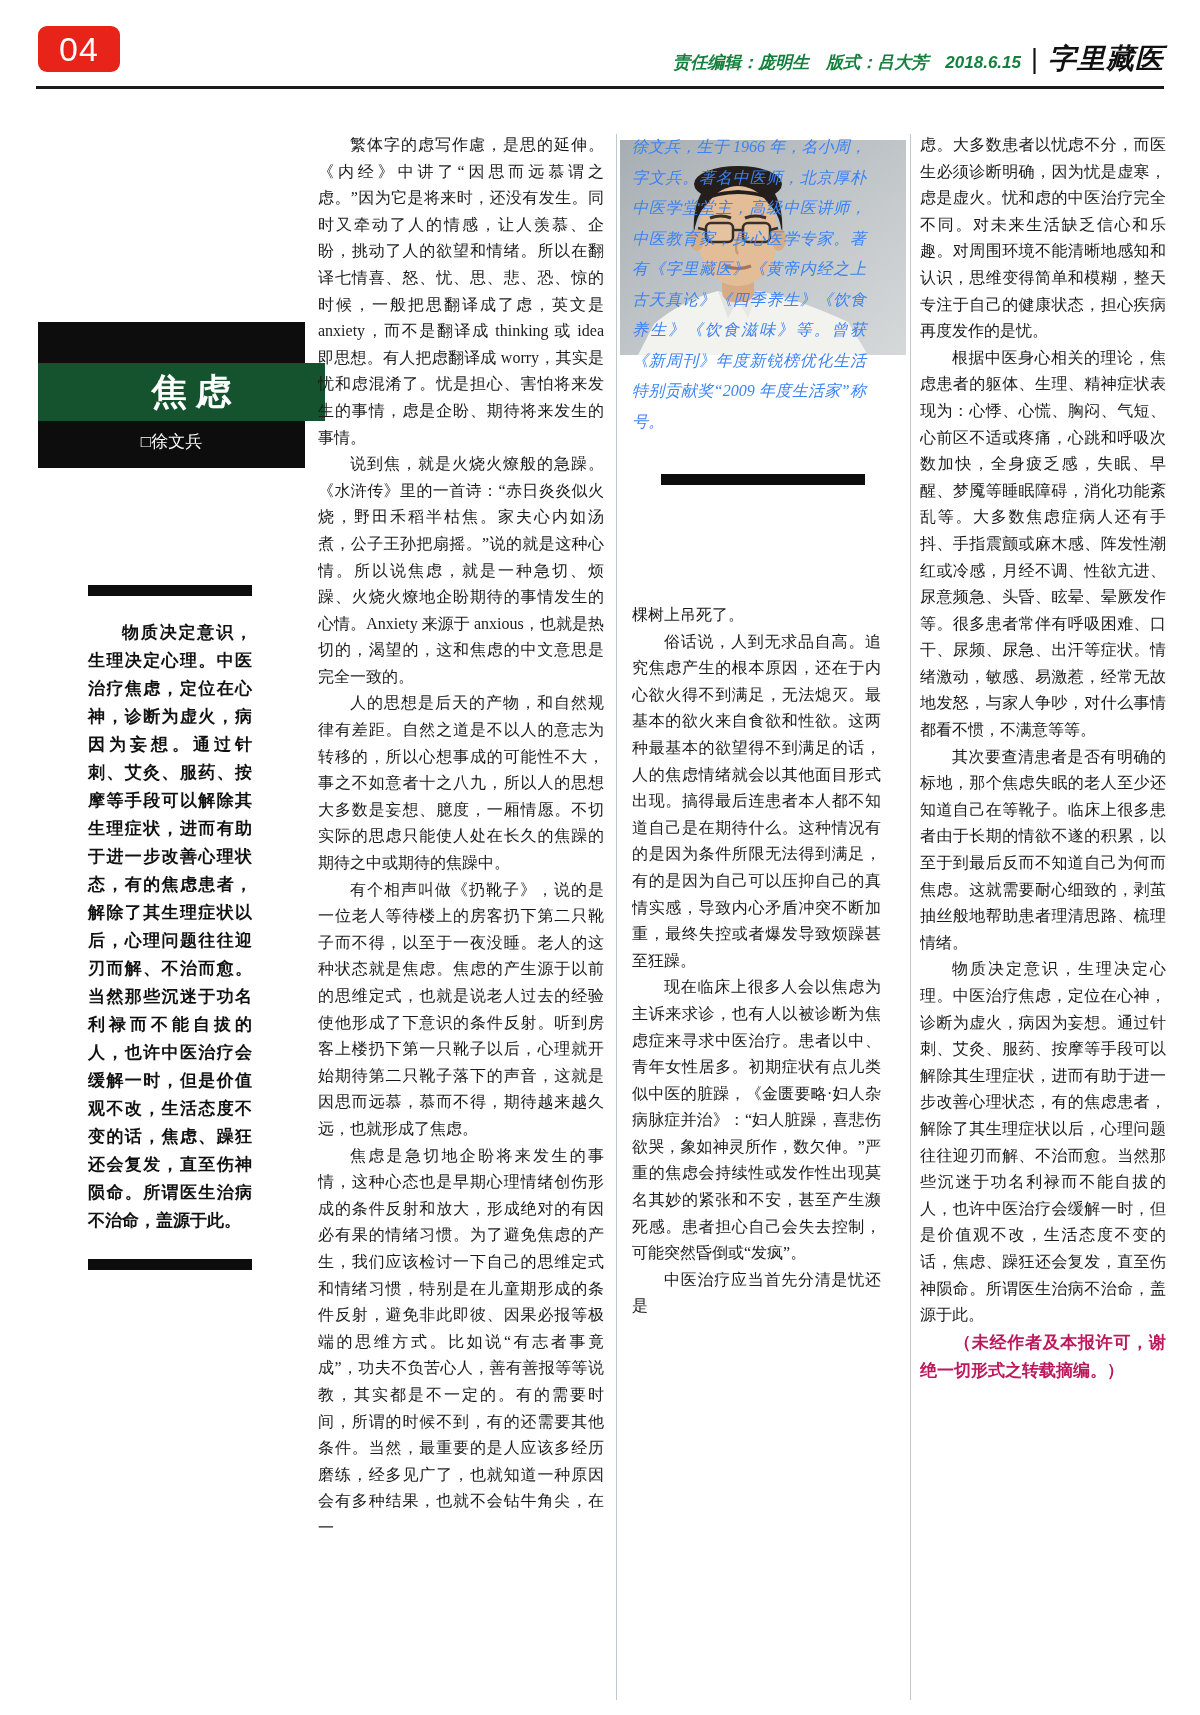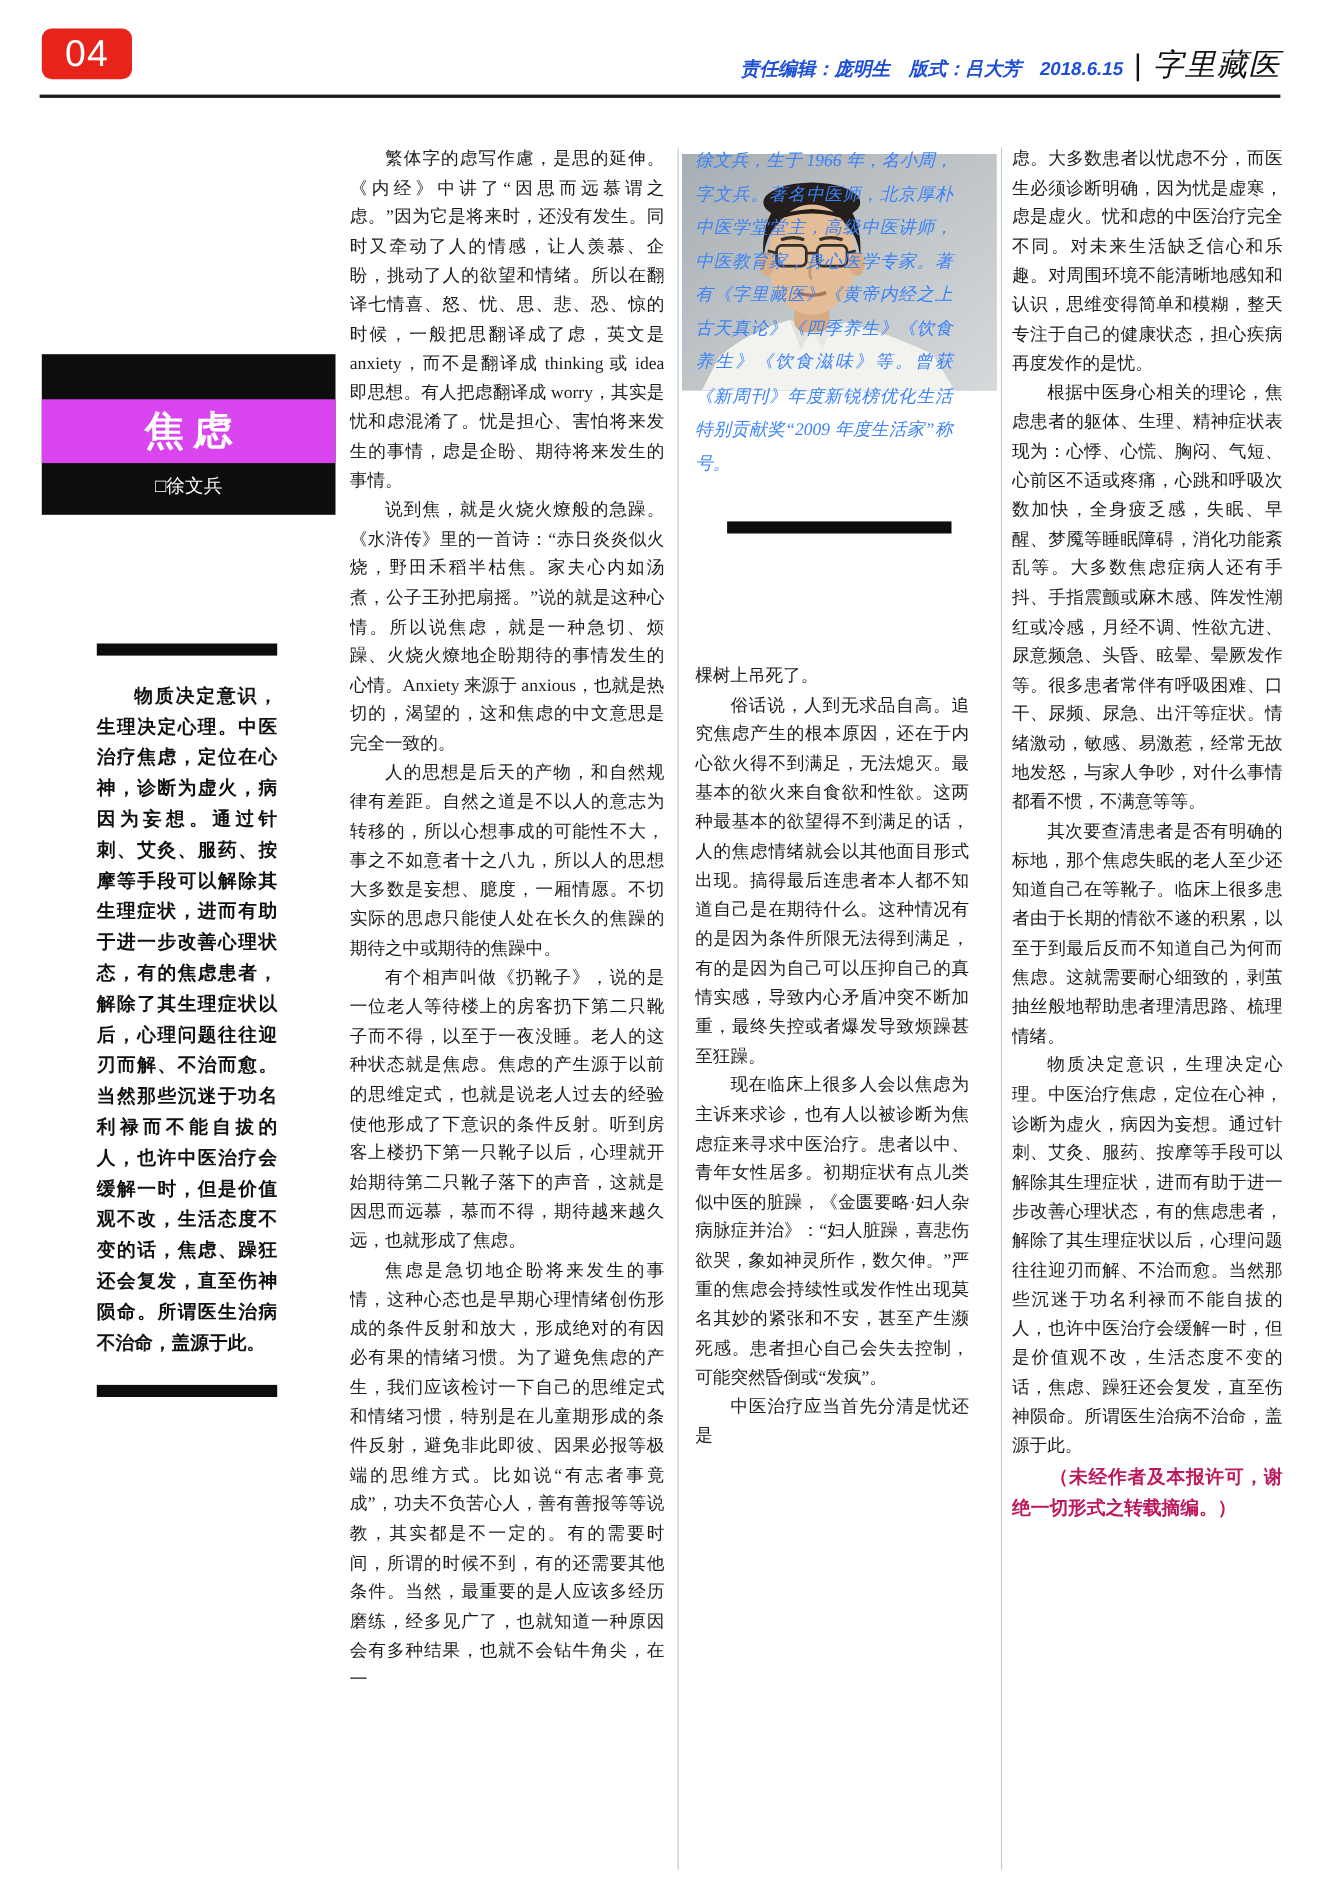--- a/index.html
+++ b/index.html
@@ -4,29 +4,29 @@
 <style>
   html,body{margin:0;padding:0;background:#ffffff;}
   .page{position:relative;width:1200px;height:1715px;background:#ffffff;overflow:hidden;
         font-family:"Liberation Serif","DejaVu Serif",serif;color:#1b1b1b;}
 
   
   .page-num{position:absolute;left:38px;top:26px;width:82px;height:46px;border-radius:9px;
             background:#e8231a;color:#fff;display:flex;align-items:center;justify-content:center;
             font-family:"Liberation Sans","DejaVu Sans",sans-serif;font-size:34px;font-weight:400;letter-spacing:1px;}
   .header-right{position:absolute;right:36px;top:40px;display:flex;align-items:baseline;gap:10px;white-space:nowrap;}
-  .header-editors{font-family:"Liberation Sans","DejaVu Sans",sans-serif;font-style:italic;font-weight:700;font-size:17px;color:#1d4ed8;}
+  .header-editors{font-family:"Liberation Sans","DejaVu Sans",sans-serif;font-style:italic;font-weight:700;font-size:17px;color:#15803d;}
   .header-divider{font-family:"Liberation Sans","DejaVu Sans",sans-serif;font-size:27px;font-weight:300;color:#111;}
-  .header-section{font-family:"Liberation Sans","DejaVu Sans",sans-serif;font-style:italic;font-weight:400;font-size:28px;color:#111;letter-spacing:1px;}
+  .header-section{font-family:"Liberation Sans","DejaVu Sans",sans-serif;font-style:italic;font-weight:700;font-size:28px;color:#111;letter-spacing:1px;}
   .header-rule{position:absolute;left:36px;right:36px;top:86px;height:3px;background:#1a1a1a;}
 
   
   .title-box{position:absolute;left:38px;top:322px;width:267px;height:146px;background:#0d0d0d;}
-  .title-band{position:absolute;left:0;top:41px;width:100%;height:58px;background:#d946ef;
-              display:flex;align-items:center;justify-content:center;}
+  .title-band{position:absolute;left:0;top:41px;width:100%;height:58px;background:#14532d;
+              display:flex;align-items:center;justify-content:center;padding-left:20px;}
   .title-text{color:#ffffff;font-size:36px;font-weight:700;letter-spacing:8px;text-indent:8px;}
   .title-byline{position:absolute;left:0;top:108px;width:100%;text-align:center;color:#ffffff;
                 font-family:"Liberation Sans","DejaVu Sans",sans-serif;font-size:17px;}
 
   .pullquote{position:absolute;left:88px;top:585px;width:164px;}
   .pq-bar{height:11px;background:#0d0d0d;}
   .pq-text{margin:23px 0 24px 0;font-size:17px;line-height:28px;font-weight:700;
            text-align:justify;text-indent:2em;color:#111;}
 
   

